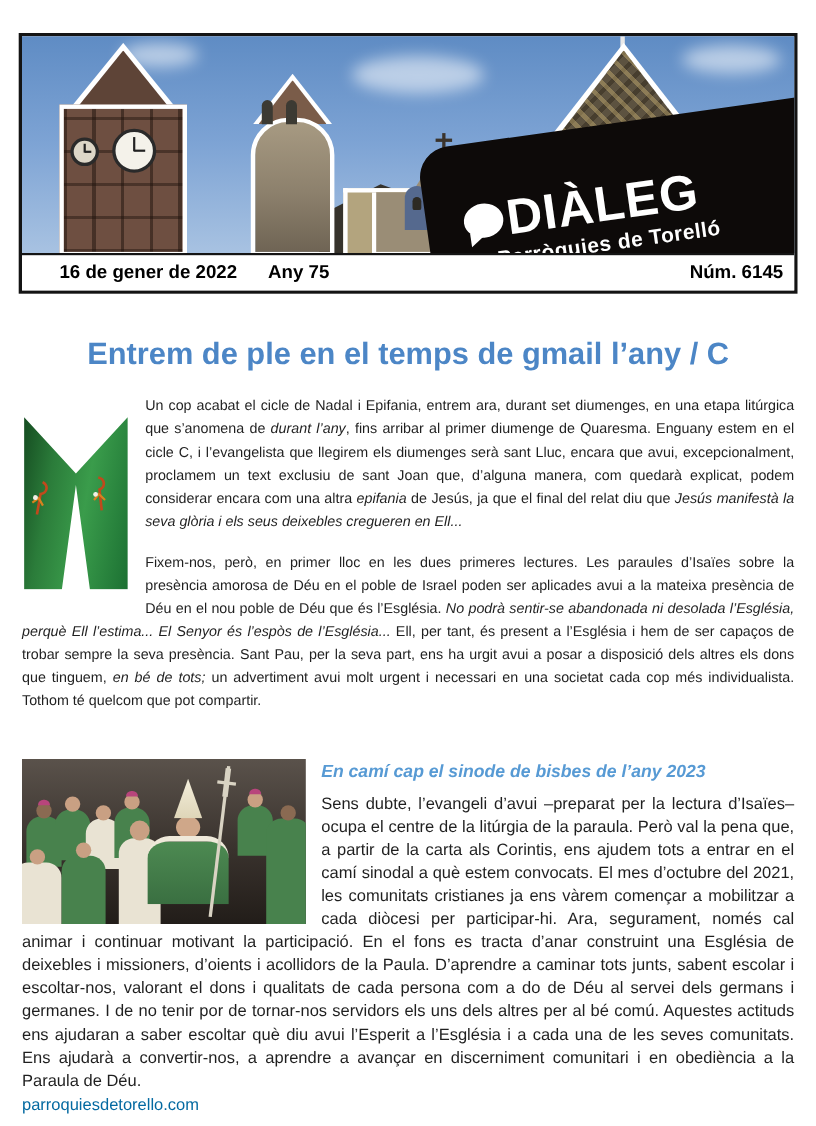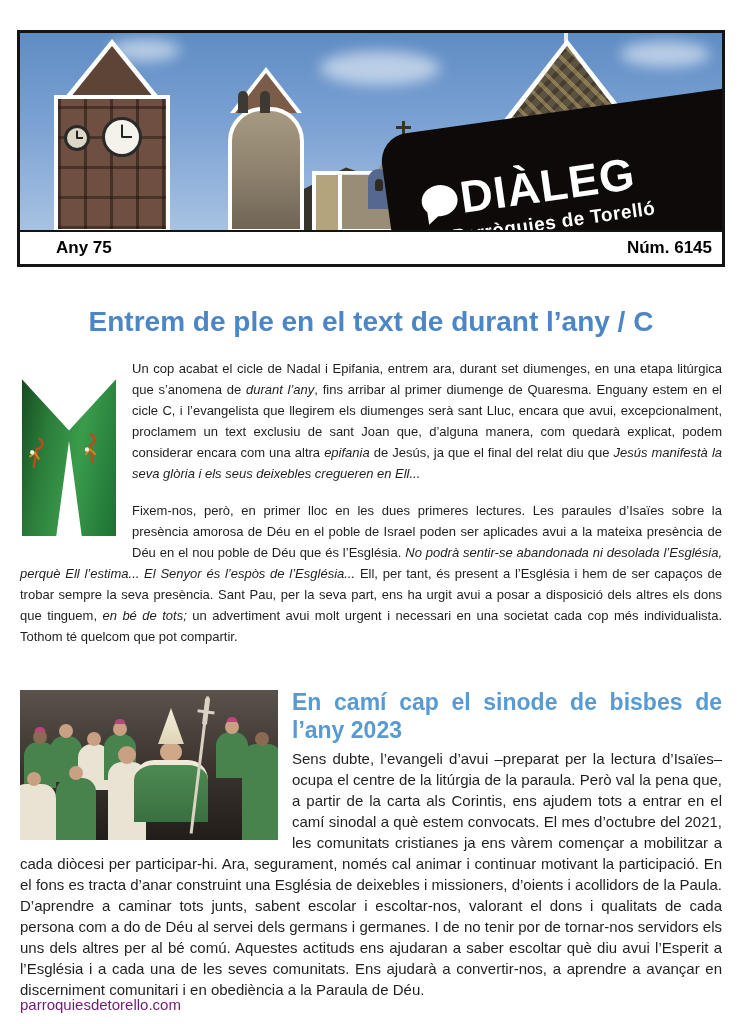--- a/index.html
+++ b/index.html
@@ -146,21 +146,21 @@
   .pope{position:absolute;left:112px;top:18px;width:78px;height:132px;}
   .mitre{width:34px;height:36px;margin:0 auto;background:linear-gradient(180deg,#f4eedb,#ded5b8);
     clip-path:polygon(50% 0,88% 100%,12% 100%);}
   .pope .face{width:22px;height:20px;border-radius:50%;background:#cfa789;margin:-2px auto 0;}
   .pope .chas{width:74px;height:62px;margin:-2px auto 0;border-radius:20px 20px 0 0;
     background:linear-gradient(180deg,#4d8a52,#3a6f41);border-top:5px solid #efe9da;box-sizing:border-box;}
   .staff{position:absolute;left:178px;top:6px;width:3px;height:138px;background:#d9d3c3;transform:rotate(7deg);}
   .staff::before{content:"";position:absolute;left:-7px;top:14px;width:17px;height:3px;background:#d9d3c3;}
   .staff::after{content:"";position:absolute;left:-1px;top:2px;width:5px;height:26px;background:#d9d3c3;}
   .h2{
-    font-size:23px;line-height:28px;font-weight:bold;margin:0 0 4px 0;text-align:justify;
+    font-size:16px;line-height:28px;font-weight:bold;margin:0 0 4px 0;text-align:justify;font-style:italic;
   }
 
   
   .footer{
     position:absolute;left:20px;top:996px;width:702px;display:flex;justify-content:space-between;
     font-size:15px;
   }
   .footer a{text-decoration:none;}
   .footer .site{text-decoration:none;}
   .footer .mail{text-decoration:underline;}
@@ -213,26 +213,27 @@
     <div class="logo">
       <div class="logo-row">
         <span class="bubble"></span>
         <span class="logo-title">DIÀLEG</span>
       </div>
       <div class="logo-sub">Parròquies de Torelló</div>
     </div>
   </div>
 
   <div class="issue-bar">
+    <span class="issue-date">16 de gener de 2022</span>
     <span class="issue-year">Any 75</span>
     <span class="issue-number">Núm. 6145</span>
   </div>
 </div>
 
-<div class="h1" style="color: rgb(76, 134, 198);">Entrem de ple en el text de durant l’any / C</div>
+<div class="h1" style="color: rgb(76, 134, 198);">Entrem de ple en el temps de gmail l’any / C</div>
 
 <div class="body1">
   <div class="stole">
     <div class="stole-shape"></div>
     <svg class="embroidery em1" width="18" height="36" viewBox="0 0 18 36">
       <path d="M9 2 C15 4 15 11 9 13 L9 32" stroke="#c1491c" stroke-width="2.4" fill="none"></path>
       <path d="M3 22 l5 -5 l5 6" stroke="#d9821e" stroke-width="2" fill="none"></path>
       <circle cx="5" cy="17" r="2.2" fill="#f2efe6"></circle>
     </svg>
     <svg class="embroidery em2" width="18" height="36" viewBox="0 0 18 36">
@@ -294,14 +295,14 @@
       <div class="face"></div>
       <div class="chas"></div>
     </div>
     <div class="staff"></div>
   </div>
   <h2 class="h2" style="color: rgb(87, 154, 212);">En camí cap el sinode de bisbes de l’any 2023</h2>
   <p class="para"><span>Sens dubte, l’evangeli d’avui –preparat per la lectura d’Isaïes– ocupa el centre de la litúrgia de la paraula. Però val la pena que, a partir de la carta als Corintis, ens ajudem tots a entrar en el camí sinodal a què estem convocats. El mes d’octubre del 2021, les comunitats cristianes ja ens vàrem començar a mobilitzar a cada diòcesi per participar-hi. Ara, segurament, només cal animar i continuar motivant la participació. En el fons es tracta d’anar construint una Església de deixebles i missioners, d’oients i acollidors de la Paula. D’aprendre a caminar tots junts, sabent escolar i escoltar-nos, valorant el dons i qualitats de cada persona com a do de Déu al servei dels germans i germanes. I de no tenir por de tornar-nos servidors els uns dels altres per al bé comú. Aquestes actituds ens ajudaran a saber escoltar què diu avui l’Esperit a l’Església i a cada una de les seves comunitats. Ens ajudarà a convertir-nos, a aprendre a avançar en discerniment comunitari i en obediència a la Paraula de Déu.</span></p>
 </div>
 
 <div class="footer">
-  <a href="#" class="site" style="color: #701a75;">parroquiesdetorello.com</a>
+  <a href="#" class="site" style="color: #0369a1;">parroquiesdetorello.com</a>
 </div>
 
 </body></html>

